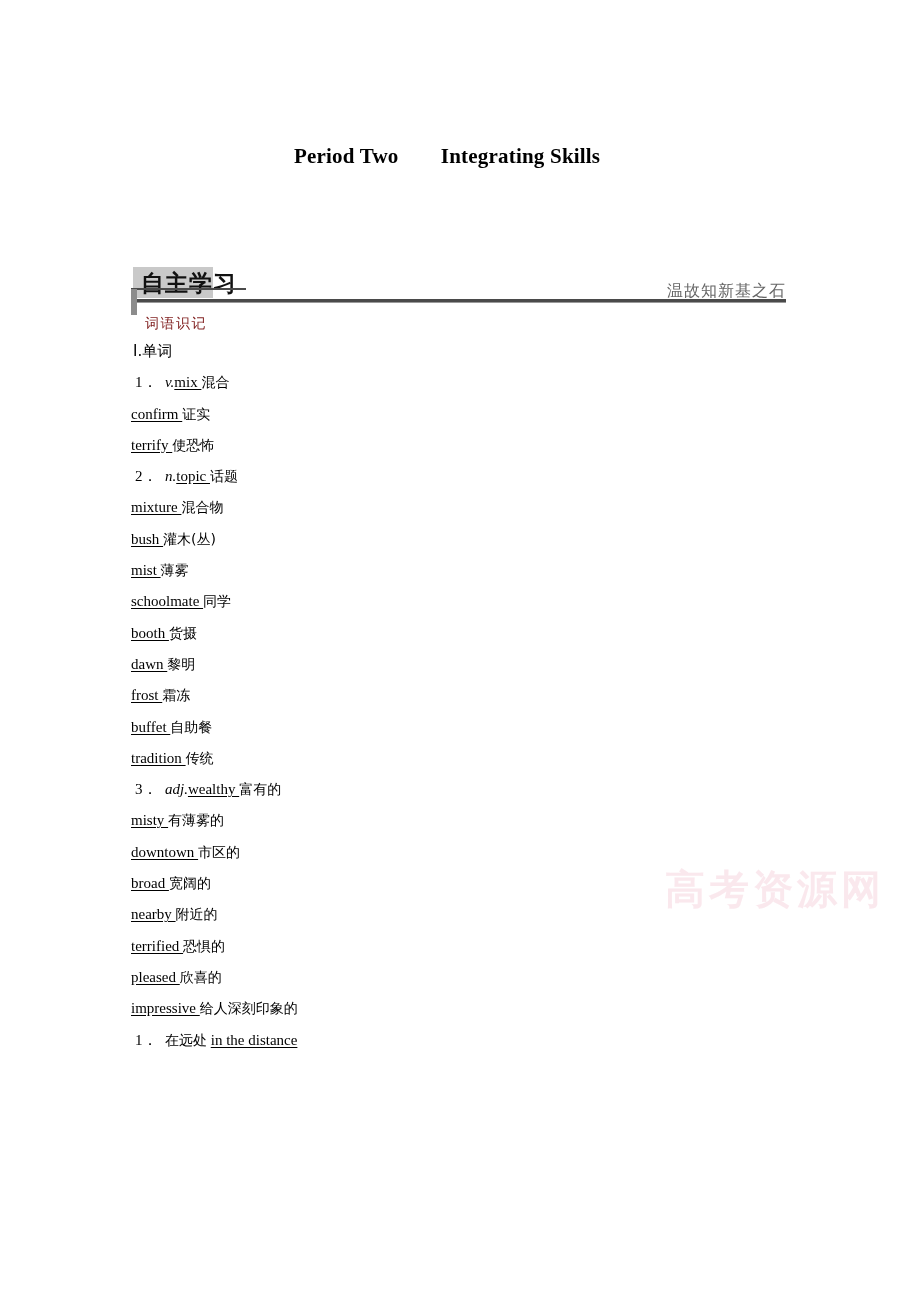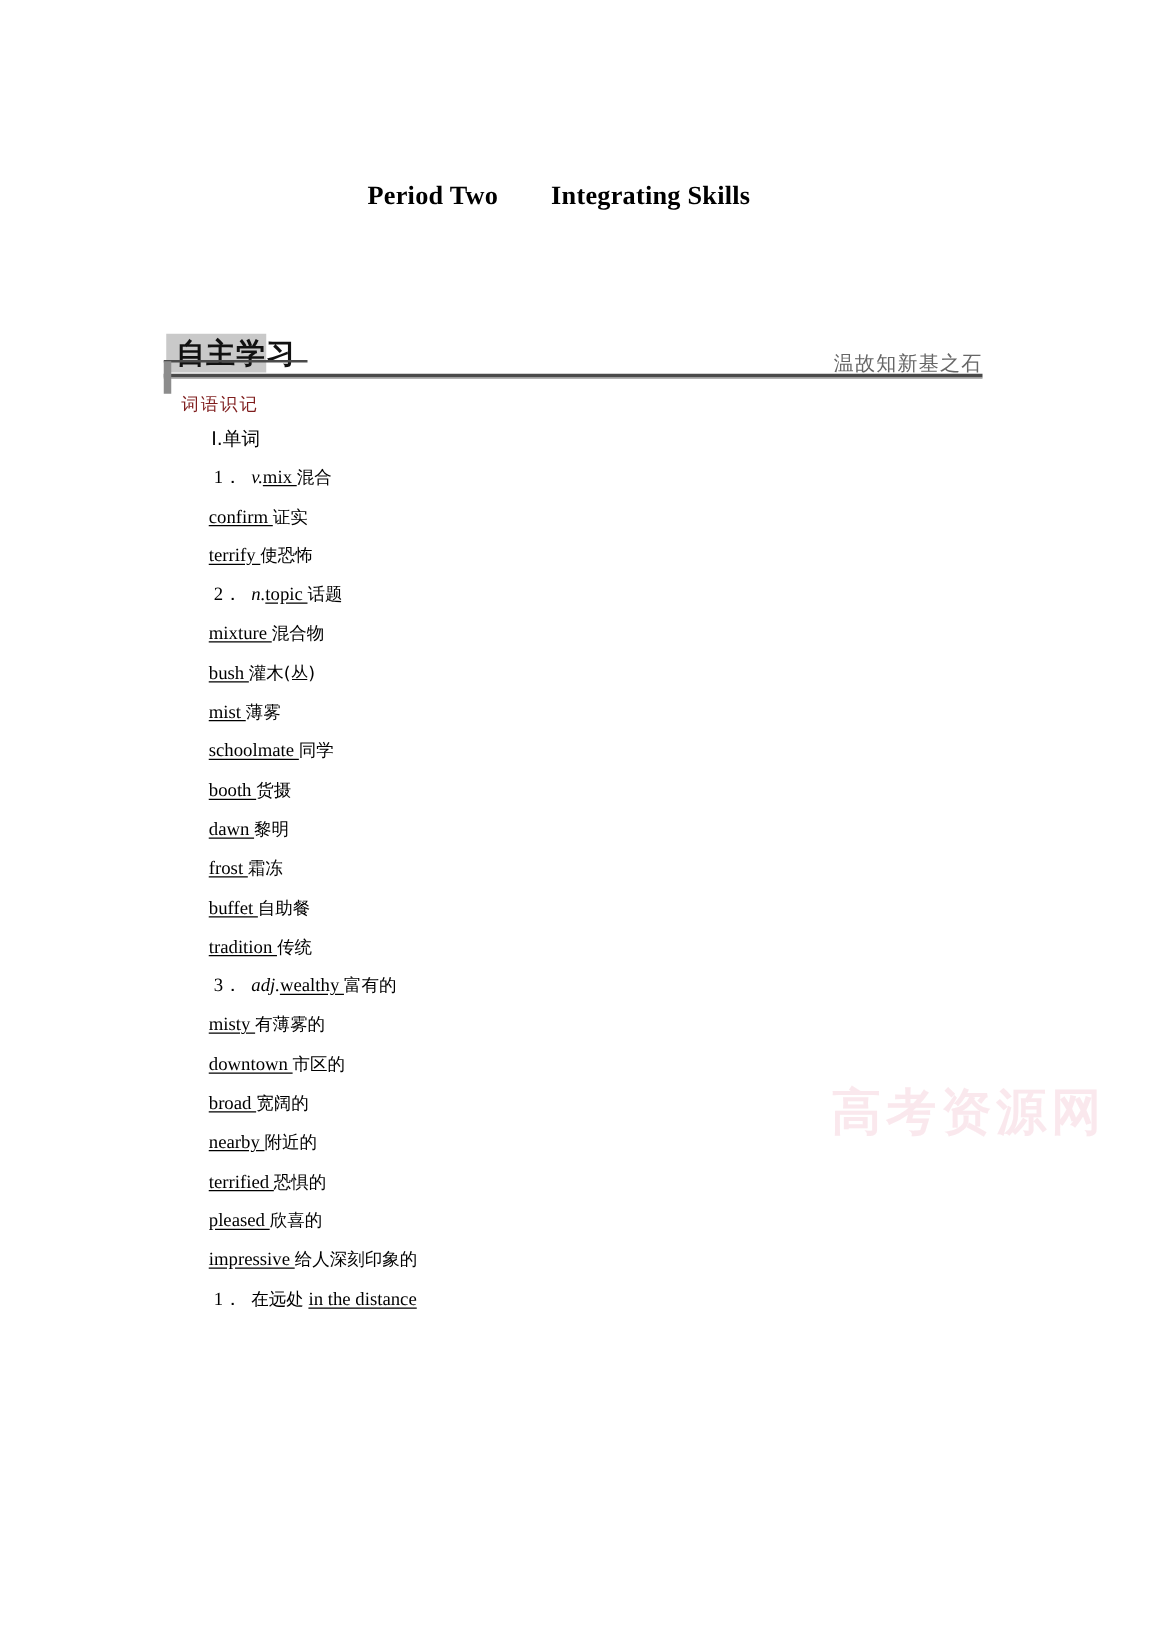--- a/index.html
+++ b/index.html
@@ -128,21 +128,20 @@
     position: absolute;
     left: 131px;
     top: 336px;
     width: 700px;
   }
   .line {
     height: 31.3px;
     font-size: 15px;
     line-height: 31.3px;
     white-space: nowrap;
-    margin-left: 36px;
   }
   .line.indent {
     padding-left: 4px;
   }
   .num {
     font-family: "Liberation Serif", "DejaVu Serif", serif;
   }
   .pos {
     font-style: italic;
     font-family: "Liberation Serif", "DejaVu Serif", serif;

